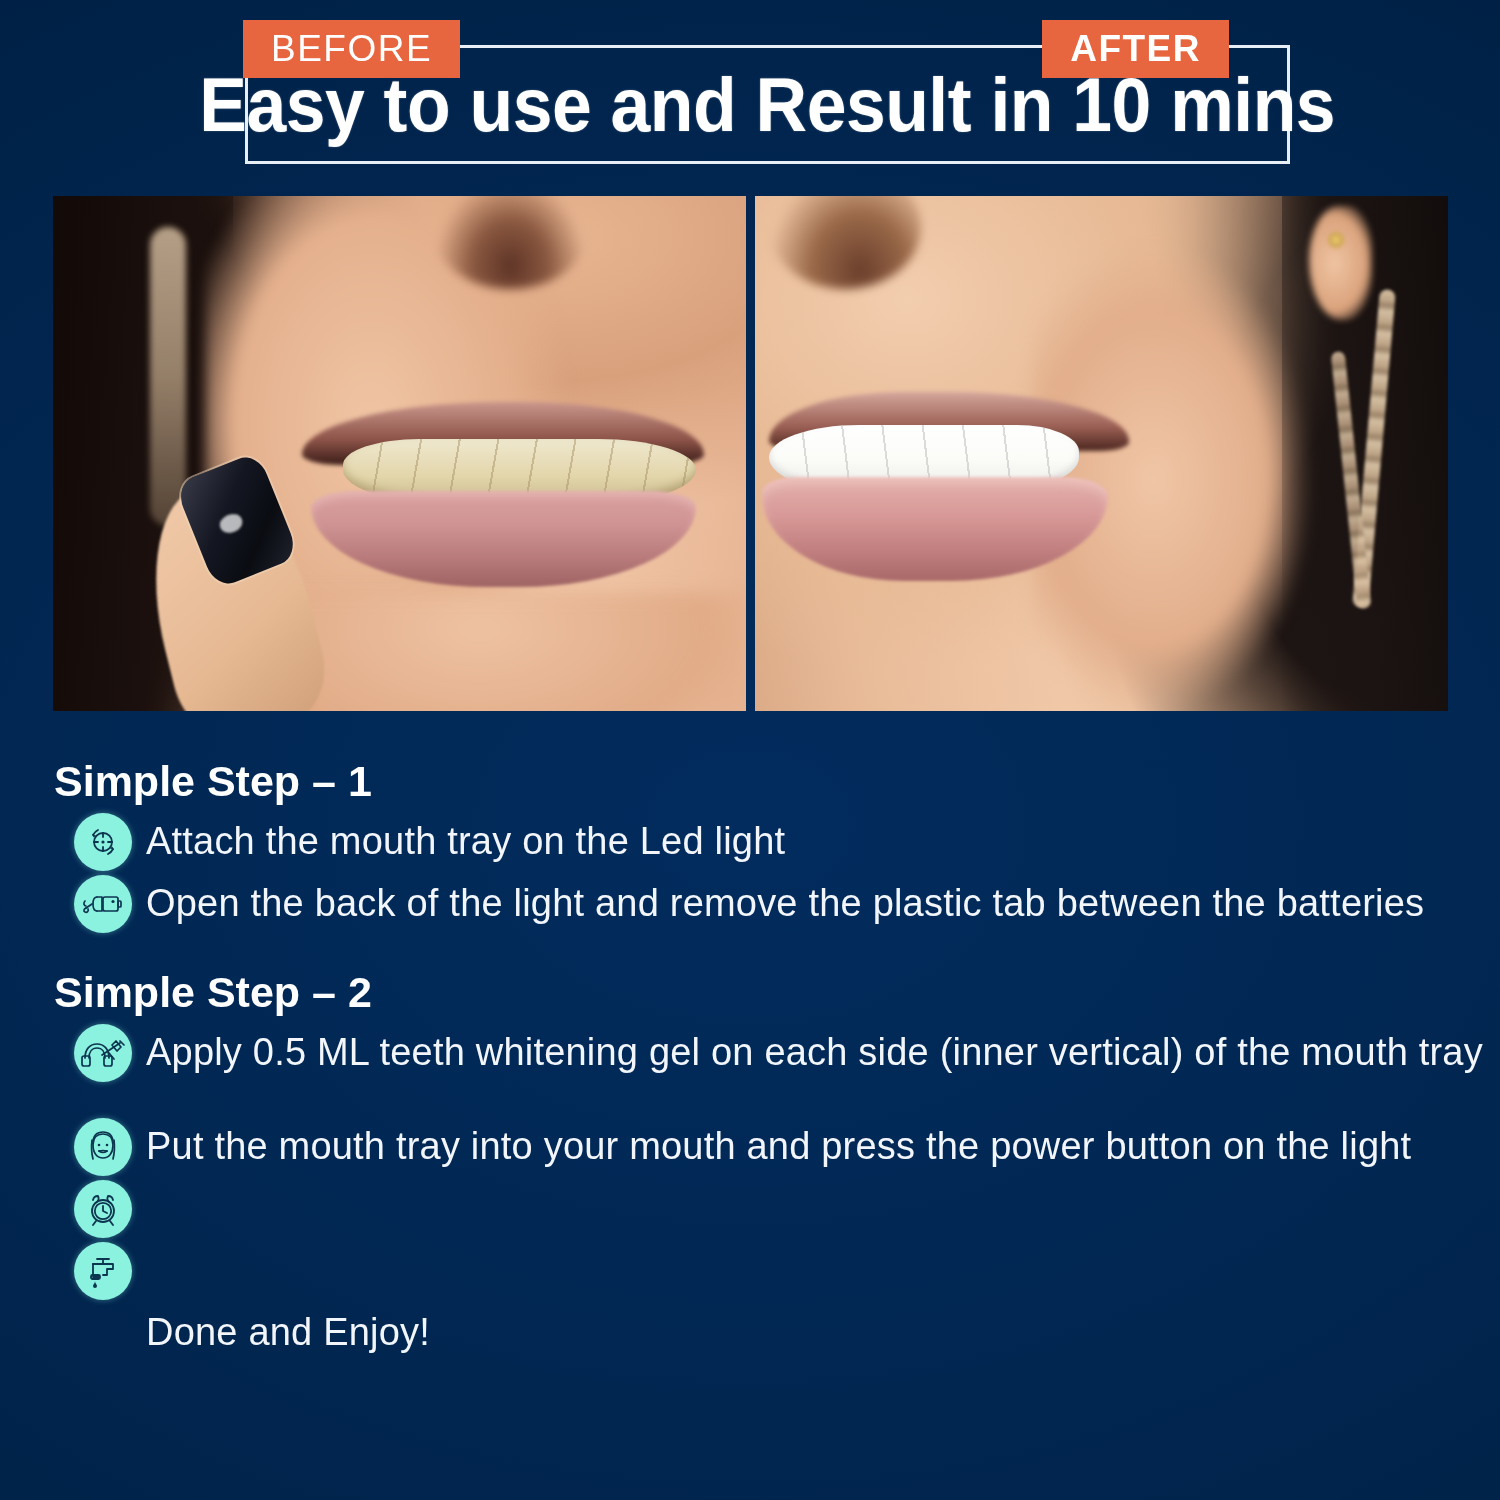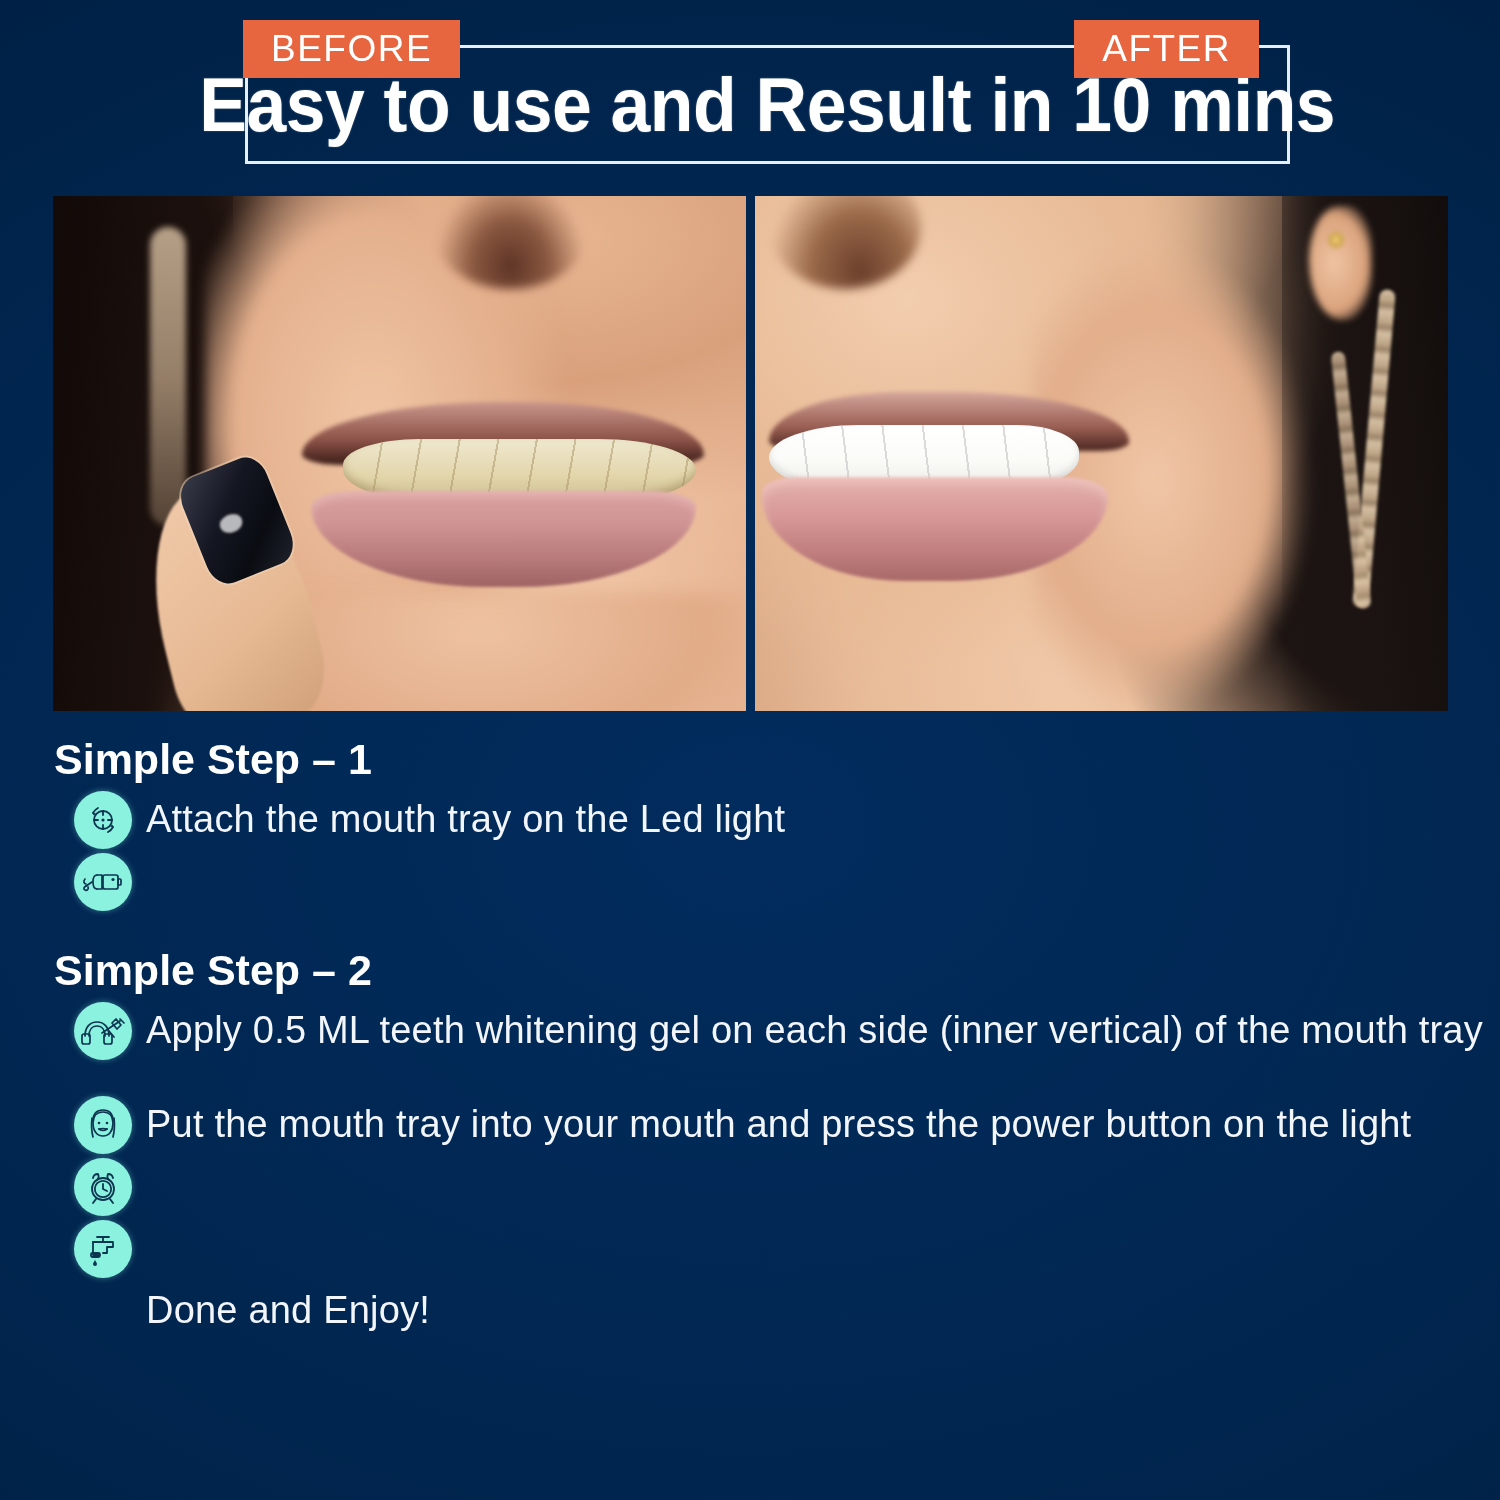--- a/index.html
+++ b/index.html
@@ -241,27 +241,27 @@
     justify-content: center;
     height: 58px;
     padding: 0 28px;
     color: #ffffff;
     font-size: 37px;
     font-weight: normal;
     letter-spacing: 1.5px;
     font-family: "Liberation Sans", sans-serif;
   }
   .badge-before { left: 243px; }
-  .badge-after  { right: 241px; }
+  .badge-after  { right: 271px; font-weight: bold; }
 
   
   .steps {
     position: absolute;
     left: 52px;
-    top: 735px;
+    top: 757px;
     width: 1400px;
   }
   .step-block { margin-bottom: 6px; }
   .step-heading {
     color: #ffffff;
     font-family: "Liberation Sans Narrow", "Liberation Sans", sans-serif;
     font-size: 43px;
     font-weight: bold;
     letter-spacing: 0px;
     margin: 0 0 6px 2px;
@@ -383,20 +383,21 @@
                 <rect x="37" y="15" width="3" height="6" rx="1"></rect>
                 <circle cx="32" cy="15.5" r="1.6" fill="#0c3550" stroke="none"></circle>
                 <path d="M16 11 c-3 0 -4 3 -4 7 c0 4 1 7 4 7"></path>
                 <path d="M16 11 l5 0 l0 14 l-5 0"></path>
                 <path d="M11 18 l-6 4"></path>
                 <path d="M5 22 c-2 1 -3 3 -1 4 c2 1 4 -1 3 -3"></path>
                 <path d="M4 15 c-2 2 -1 5 1 5"></path>
               </svg>
             </span>
           </span>
+          <span class="step-text">Open the back of the light and remove the plastic tab between the batteries</span>
         </li>
       </ul>
     </div>
 
     <div class="step-block gap-2">
       <div class="step-heading">Simple Step – 2</div>
       <ul class="step-items">
         <li class="step-item">
           <span class="icon-slot">
             <span class="icon-circle">

